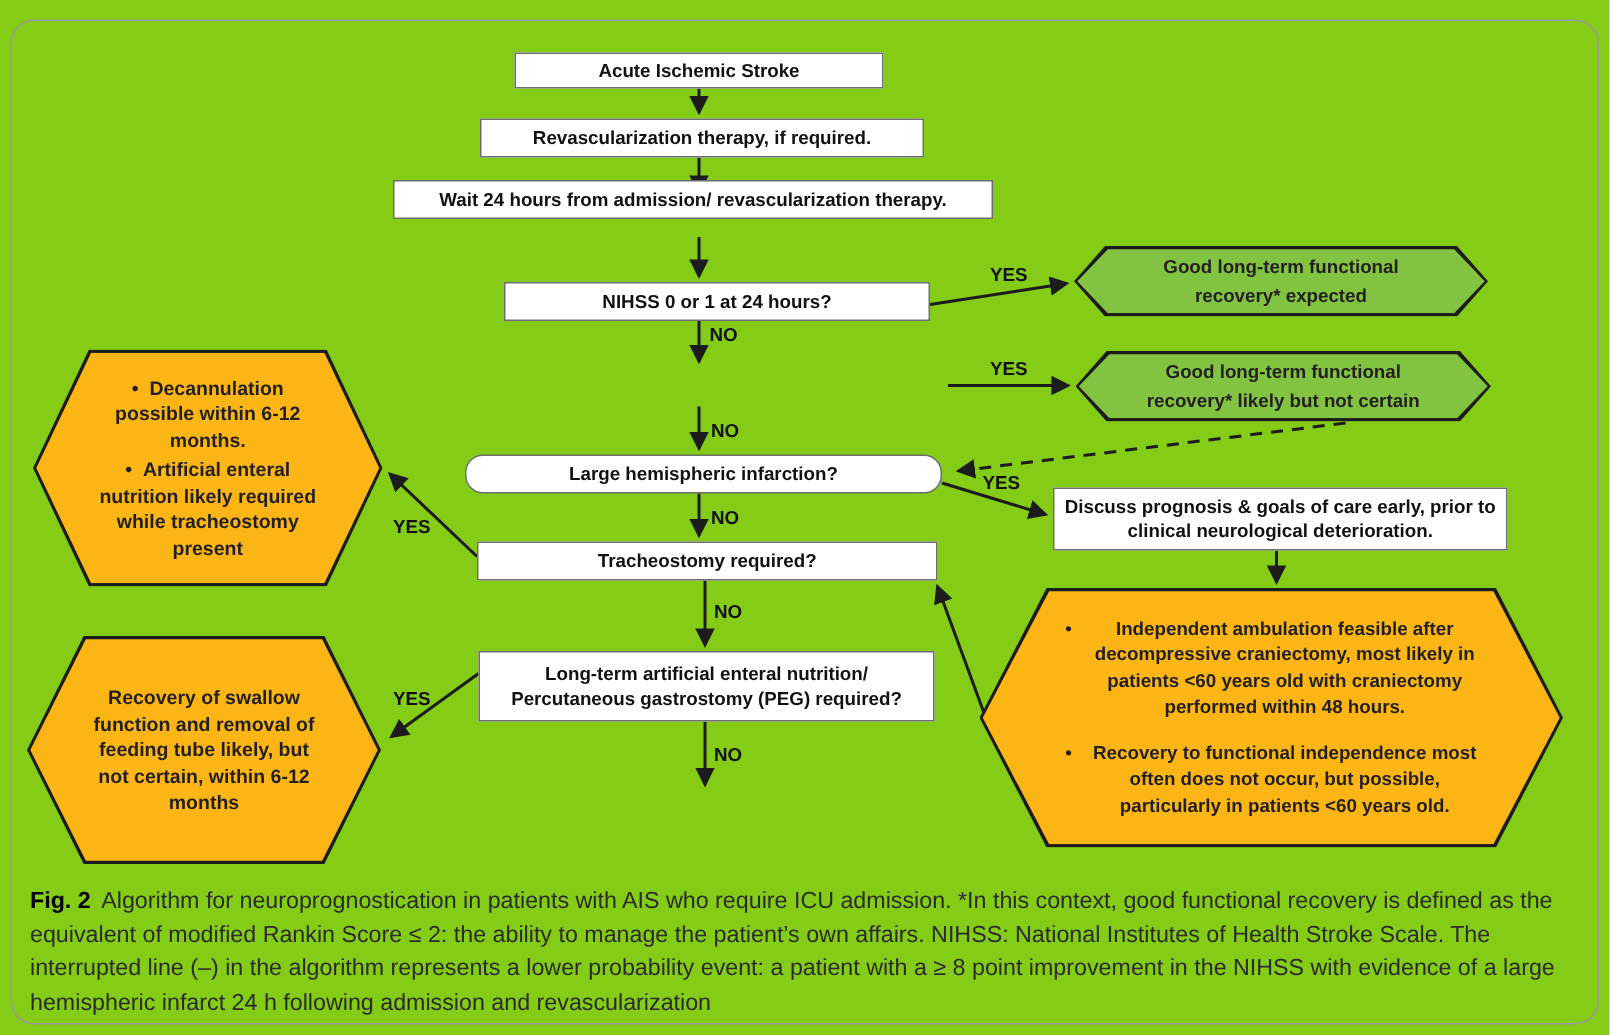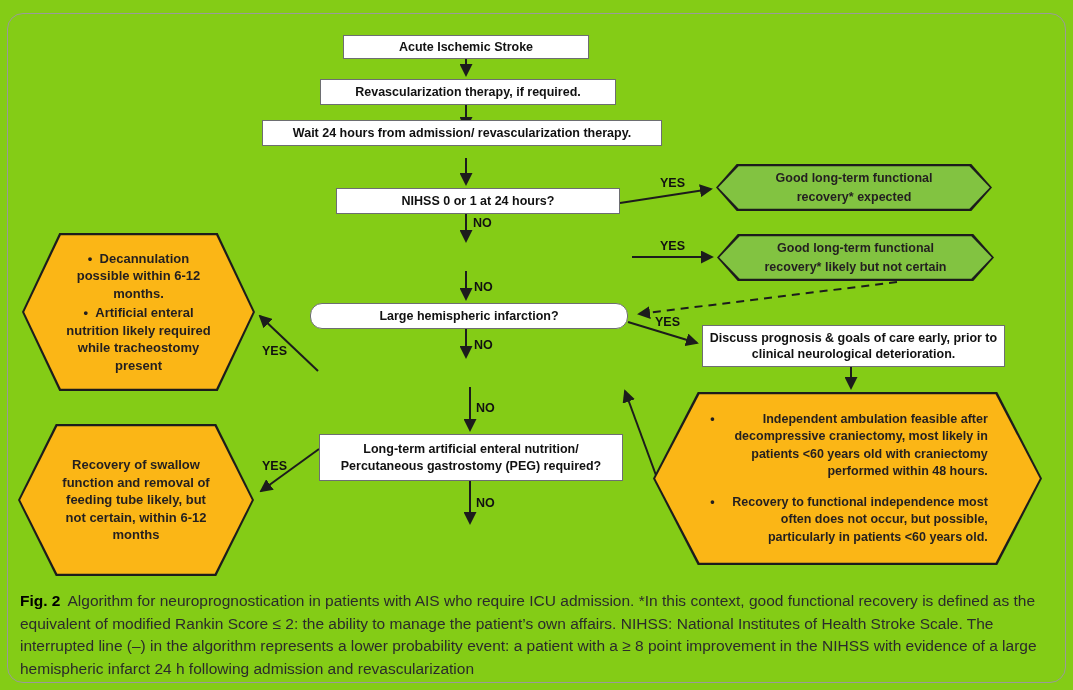--- a/index.html
+++ b/index.html
@@ -23,21 +23,21 @@
   .hex { position:absolute; }
   .hex .hb { position:absolute; inset:0; background:#1c1c1c; }
   .hex .hf { position:absolute; inset:2.2px; display:flex; flex-direction:column;
              align-items:center; justify-content:center; text-align:center;
              font-weight:bold; color:#231f20; }
   .hex-green .hb, .hex-green .hf { clip-path: polygon(7.5% 0, 92.5% 0, 100% 50%, 92.5% 100%, 7.5% 100%, 0 50%); }
   .hex-green .hf { background:#82c341; font-size:12.5px; line-height:1.45; padding:0 28px; }
   .hex-side .hb, .hex-side .hf { clip-path: polygon(16% 0, 84% 0, 100% 50%, 84% 100%, 16% 100%, 0 50%); }
   .hex-side .hf { background:#fbb616; font-size:13px; line-height:1.35; padding:0 38px; }
   .hex-big .hb, .hex-big .hf { clip-path: polygon(11.5% 0, 88.5% 0, 100% 50%, 88.5% 100%, 11.5% 100%, 0 50%); }
-  .hex-big .hf { background:#fbb616; font-size:12.5px; line-height:1.4; padding:0 52px; align-items:flex-start; text-align:right; }
+  .hex-big .hf { background:#fbb616; font-size:12.5px; line-height:1.4; padding:0 52px; align-items:flex-start; text-align:center; }
 
   .bullets-center div::before { content:"\2022\00a0\00a0"; }
   .bullets-center div + div { margin-top:2px; }
   .bullets-left div { position:relative; padding-left:18px; }
   .bullets-left div::before { content:"\2022"; position:absolute; left:3px; }
   .bullets-left div + div { margin-top:13px; }
 
   .edge-label { position:absolute; font-weight:bold; font-size:12.5px; color:#111111; }
 
   .caption {
@@ -86,20 +86,23 @@
     </div>
   <div class="node" style="left:262px; top:120px; width:400px; height:26px;">
       <span>Wait 24 hours from admission/ revascularization therapy.</span>
     </div>
   <div class="node" style="left:336px; top:188px; width:284px; height:26px;">
       <span>NIHSS 0 or 1 at 24 hours?</span>
     </div>
   <div class="node" style="left:310px; top:303px; width:318px; height:26px;border-radius:12px;">
       <span>Large hemispheric infarction?</span>
     </div>
+  <div class="node" style="left:318px; top:361px; width:307px; height:26px;">
+      <span>Tracheostomy required?</span>
+    </div>
   <div class="node" style="left:319px; top:434px; width:304px; height:47px;">
       <span>Long-term artificial enteral nutrition/ Percutaneous gastrostomy (PEG) required?</span>
     </div>
   <div class="node" style="left:702px; top:325px; width:303px; height:42px;">
       <span>Discuss prognosis &amp; goals of care early, prior to clinical neurological deterioration.</span>
     </div>
 
   <div class="hex hex-green" style="left:716px; top:164px; width:276px; height:47px;">
     <div class="hb"></div>
     <div class="hf">

